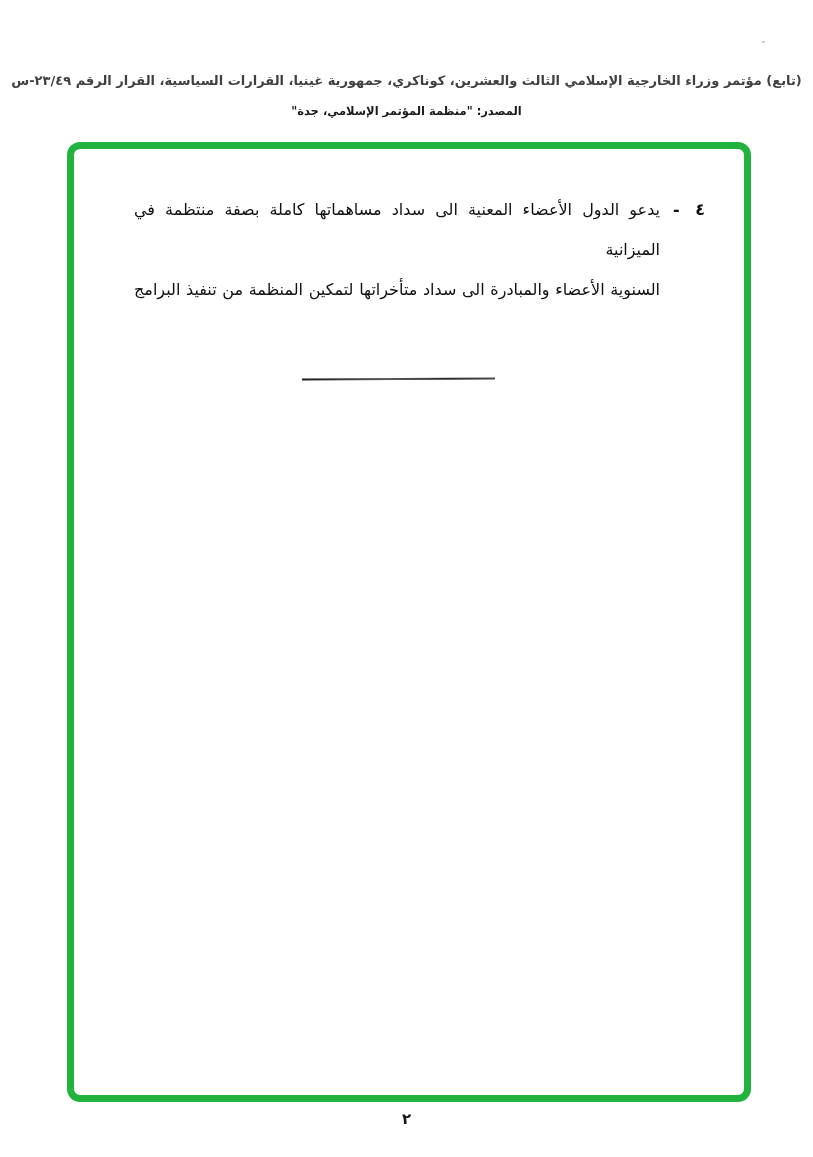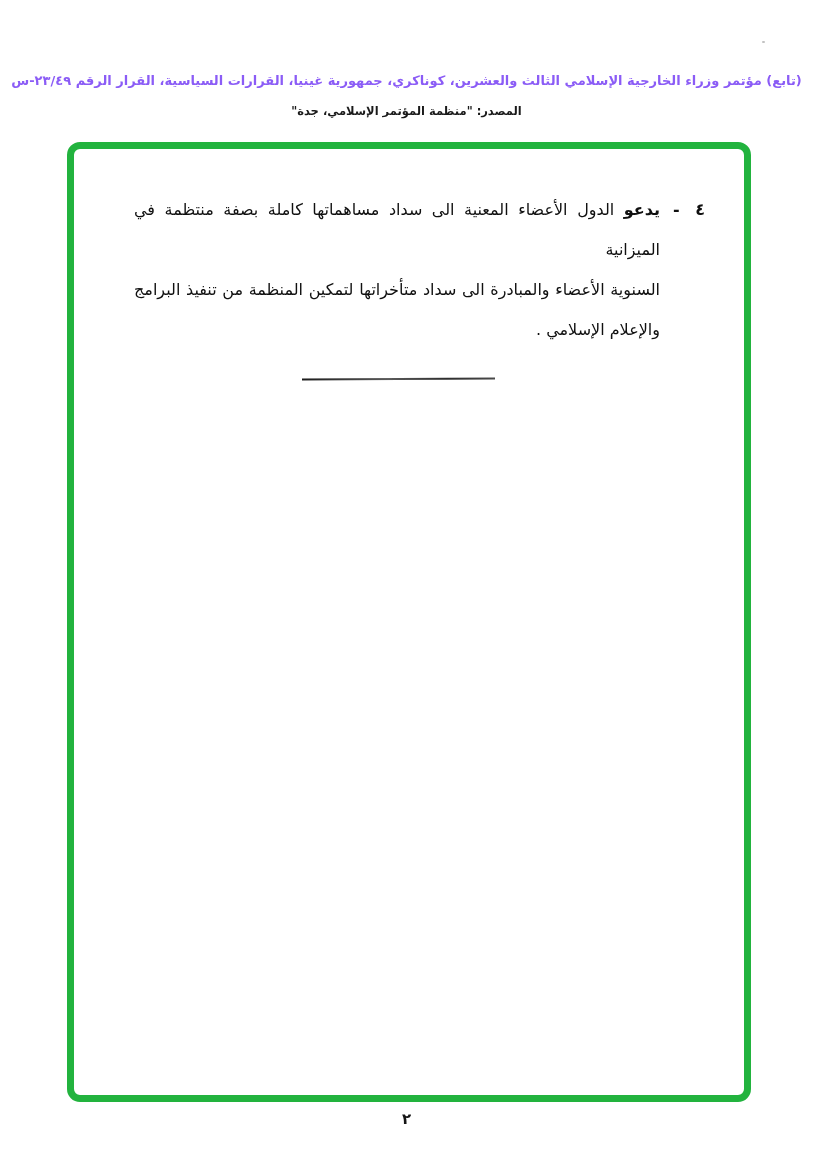--- a/index.html
+++ b/index.html
@@ -21,21 +21,21 @@
   .header-line1 {
     top: 73px;
     left: 0;
     width: 813px;
     text-align: center;
     direction: rtl;
     font-size: 13px;
     font-weight: bold;
     letter-spacing: 0px;
     white-space: nowrap;
-    color: #8b5cf6;
+    color: #404040;
   }
   .header-line2 {
     top: 104px;
     left: 0;
     width: 813px;
     text-align: center;
     direction: rtl;
     font-size: 11.5px;
     font-weight: bold;
     white-space: nowrap;
@@ -76,21 +76,21 @@
     font-weight: bold;
     white-space: nowrap;
   }
   .para .jline {
     text-align: justify;
     text-align-last: justify;
   }
   .para .lastline {
     text-align: right;
   }
-  .lead-bold { font-weight: bold; }
+  .lead-bold { font-weight: normal; }
 
   
   .divider {
     left: 302px;
     top: 378px;
     width: 193px;
     height: 2px;
     background: linear-gradient(to right, #1c1c1c, #5a5a5a 45%, #2e2e2e 75%, #4a4a4a);
     transform: rotate(-0.25deg);
   }
@@ -125,20 +125,19 @@
 
 <div class="abs green-box"></div>
 
 <div class="abs para">
   <span class="item-marker">٤ -</span>
   <div class="jline">
     <span class="lead-bold">يدعو</span>
     <span>الدول الأعضاء المعنية الى سداد مساهماتها كاملة بصفة منتظمة في الميزانية</span>
   </div>
   <div class="jline">السنوية الأعضاء والمبادرة الى سداد متأخراتها لتمكين المنظمة من تنفيذ البرامج</div>
-  <div class="lastline">والإعلام الإسلامي .</div>
 </div>
 
 <div class="abs divider"></div>
 
 <div class="abs page-number">٢</div>
 
 <div class="abs speck"></div>
 
 </body></html>

